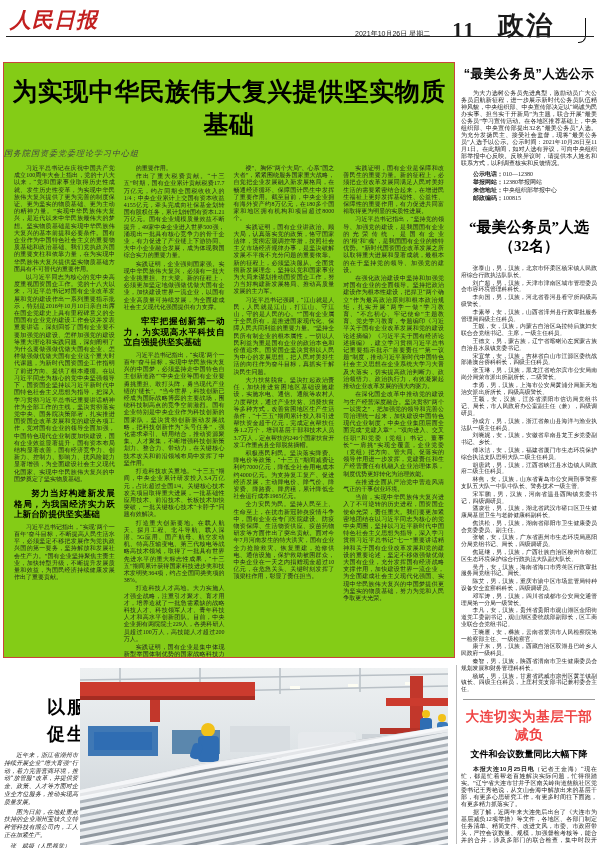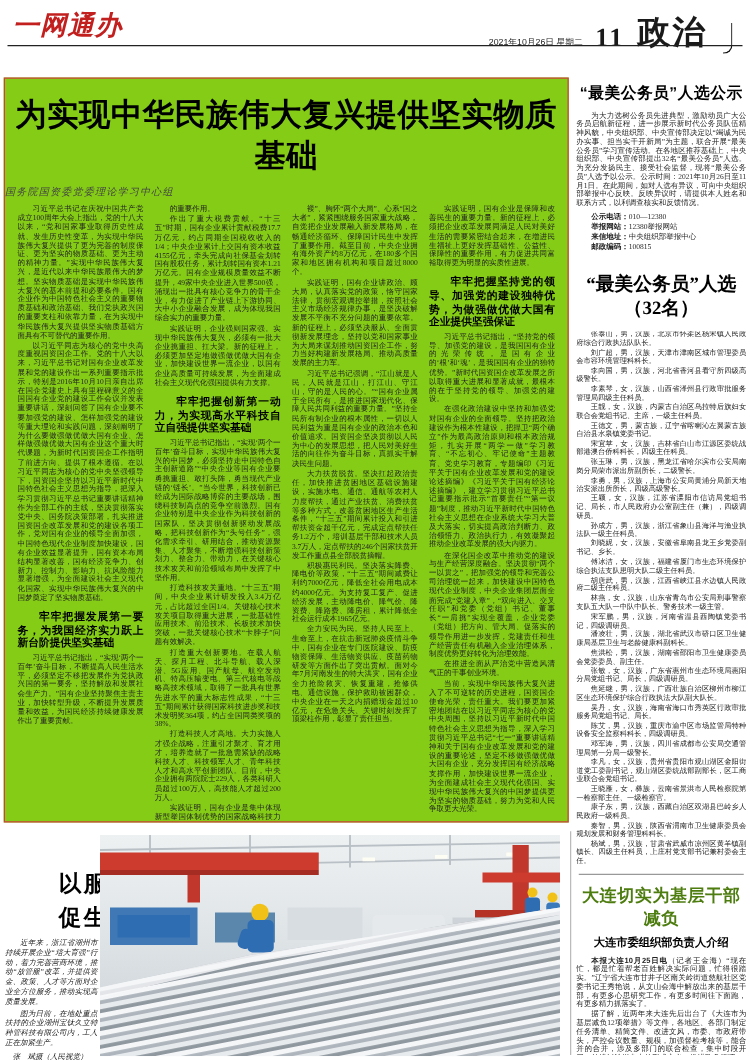--- a/index.html
+++ b/index.html
@@ -3,21 +3,21 @@
 <meta charset="utf-8">
 <style>
   html,body{margin:0;padding:0;}
   body{
     width:600px;height:848px;position:relative;background:#ffffff;
     font-family:"Liberation Serif", serif;color:#1a1a1a;overflow:hidden;
   }
   
   .masthead{position:absolute;left:10px;top:6px;font-family:"DejaVu Serif",serif;
     font-style:italic;font-weight:900;font-size:21px;color:#c21f1f;letter-spacing:1px;}
-  .header-right{position:absolute;right:14px;top:8px;display:flex;align-items:flex-end;gap:10px;}
+  .header-right{position:absolute;right:14px;top:8px;display:flex;align-items:flex-end;gap:22px;}
   .header-date{font-size:7px;color:#222;padding-bottom:4px;font-family:"Liberation Sans",sans-serif;}
   .page-no{font-size:21px;font-weight:600;font-family:"Liberation Serif",serif;letter-spacing:2px;}
   .section-name{font-size:26px;font-weight:600;font-family:"Liberation Serif",serif;letter-spacing:2px;}
   .header-bracket{width:7px;height:24px;border-right:1.5px solid #111;
     border-bottom:1.5px solid #111;border-bottom-right-radius:7px;margin-left:2px;}
   .header-rule{position:absolute;left:6px;right:6px;top:36px;border-top:1.2px solid #222;}
   
   .main-box{position:absolute;left:3px;top:62px;width:450px;height:594px;
     border:1.6px solid #c9453a;background:#84cc16;overflow:hidden;}
   .main-headline{margin:12px 8px 0;text-align:center;font-family:"Liberation Sans",sans-serif;
@@ -47,50 +47,50 @@
   .info-lines{margin-top:3px;}
   .info-line{font-size:6px;line-height:8px;padding-left:12px;color:#222;}
   .info-label{font-family:"Liberation Sans",sans-serif;font-weight:bold;}
   .list-headline{text-align:center;font-family:Liberation Serif, serif;font-weight:900;
     font-size:15px;margin-top:16px;color:#000;}
   .entries{margin-top:9px;height:428px;overflow:hidden;}
   .entries .entry{margin:0 0 1px;font-size:5.8px;line-height:6.8px;text-align:justify;
     text-indent:2em;color:#222;}
   .list-divider{border-top:0.8px solid #999;margin:6px 2px 0;}
   .dl-headline{text-align:center;font-family:"Liberation Serif",serif;font-weight:900;
-    font-size:13.6px;letter-spacing:0.5px;margin-top:8px;color:#4d7c0f;}
+    font-size:13.6px;letter-spacing:0.5px;margin-top:8px;color:#ef4444;}
   .dl-subtitle{text-align:center;font-family:"Liberation Sans",sans-serif;font-weight:bold;
     font-size:9px;margin-top:4px;color:#000;}
   .dl-body{margin-top:5px;font-size:6px;line-height:7px;text-align:justify;color:#222;}
   .dl-body p{margin:0 0 1px;text-indent:2em;}
   .dl-lead-prefix{font-family:"Liberation Sans",sans-serif;font-weight:bold;}
 </style>
 <title>人民日报</title></head>
 <body>
 
-<div class="masthead">一网通办</div>
+<div class="masthead">人民日报</div>
 <div class="header-right">
   <span class="header-date">2021年10月26日 星期二</span>
   <span class="page-no">11</span>
   <span class="section-name">政治</span>
   <span class="header-bracket"></span>
 </div>
 <div class="header-rule"></div>
 
 <div class="main-box">
   <div class="main-headline">为实现中华民族伟大复兴提供坚实物质基础</div>
   <div class="main-byline">国务院国资委党委理论学习中心组</div>
   <div class="cols">
 
   <div class="newscol">
         <div>
 
         <p class="para">习近平总书记在庆祝中国共产党成立100周年大会上指出，党的十八大以来，“党和国家事业取得历史性成就、发生历史性变革，为实现中华民族伟大复兴提供了更为完善的制度保证、更为坚实的物质基础、更为主动的精神力量。”实现中华民族伟大复兴，是近代以来中华民族最伟大的梦想。坚实物质基础是实现中华民族伟大复兴的基本前提和必要条件。国有企业作为中国特色社会主义的重要物质基础和政治基础、我们党执政兴国的重要支柱和依靠力量，在为实现中华民族伟大复兴提供坚实物质基础方面具有不可替代的重要作用。</p>
           <p class="para">以习近平同志为核心的党中央高度重视国资国企工作。党的十八大以来，习近平总书记对国有企业改革发展和党的建设作出一系列重要指示批示，特别是2016年10月10日亲自出席在国企党建史上具有里程碑意义的全国国有企业党的建设工作会议并发表重要讲话，深刻回答了国有企业要不要加强党的建设、怎样加强党的建设等重大理论和实践问题，深刻阐明了为什么要做强做优做大国有企业、怎样做强做优做大国有企业这个重大时代课题，为新时代国资国企工作指明了前进方向、提供了根本遵循。在以习近平同志为核心的党中央坚强领导下，国资国企坚持以习近平新时代中国特色社会主义思想为指导，把深入学习贯彻习近平总书记重要讲话精神作为全部工作的主线，坚决贯彻落实党中央、国务院决策部署，扎实推进国资国企改革发展和党的建设各项工作，党对国有企业的领导全面加强，中国特色现代企业制度加快建设，国有企业效益显著提升，国有资本布局结构显著改善，国有经济竞争力、创新力、控制力、影响力、抗风险能力显著增强，为全面建设社会主义现代化国家、实现中华民族伟大复兴的中国梦奠定了坚实物质基础。</p>
-          <p class="subhead">牢牢把握发展第一要务，为我国经济实力跃上新台阶提供坚实基础</p>
+          <p class="subhead">努力当好构建新发展格局，为我国经济实力跃上新台阶提供坚实基础</p>
           <p class="para">习近平总书记指出，“实现‘两个一百年’奋斗目标，不断提高人民生活水平，必须坚定不移把发展作为党执政兴国的第一要务，坚持解放和发展社会生产力。”国有企业坚持聚焦主责主业，加快转型升级，不断提升发展质量和效益，为国民经济持续健康发展作出了重要贡献。</p>
         </div>
       </div>
       <div class="newscol">
         <div>
 
         <p class="para">的重要作用。</p>
           <p class="para">作出了重大税费贡献。“十三五”时期，国有企业累计贡献税费17.7万亿元，约占同期全国税收收入的1/4；中央企业累计上交国有资本收益4155亿元，牵头完成向社保基金划转国有股权任务，累计划转国有资本1.21万亿元。国有企业规模质量效益不断提升，49家中央企业进入世界500强，涌现出一批具有核心竞争力的骨干企业，有力促进了产业链上下游协同、大中小企业融合发展，成为体现我国综合实力的重要力量。</p>
           <p class="para">实践证明，企业强则国家强。实现中华民族伟大复兴，必须有一批大企业挑重担、扛大梁。新的征程上，必须更加坚定地做强做优做大国有企业，加快建设世界一流企业，以国有企业高质量可持续发展，为全面建成社会主义现代化强国提供有力支撑。</p>
           <p class="subhead">牢牢把握创新第一动力，为实现高水平科技自立自强提供坚实基础</p>
@@ -109,21 +109,20 @@
           <p class="para">习近平总书记强调，“江山就是人民，人民就是江山，打江山、守江山，守的是人民的心。”“国有企业属于全民所有，是推进国家现代化、保障人民共同利益的重要力量。”坚持全民所有制企业的根本属性，一切以人民利益为重是国有企业的政治本色和价值追求。国资国企坚决贯彻以人民为中心的发展思想，把人民对美好生活的向往作为奋斗目标，真抓实干解决民生问题。</p>
           <p class="para">大力扶贫脱贫。坚决扛起政治责任，加快推进贫困地区基础设施建设，实施水电、通信、通航等农村人力度帮扶，通过产业扶贫、消费扶贫等多种方式，改善贫困地区生产生活条件，“十三五”期间累计投入和引进帮扶资金超千亿元，完成定点帮扶任务1.2万个，培训基层干部和技术人员3.7万人，定点帮扶的246个国家扶贫开发工作重点县全部脱贫摘帽。</p>
           <p class="para">积极惠民利民。坚决落实降费、降电价等政策，“十三五”期间减费让利约7000亿元，降低全社会用电成本约4000亿元。为支持复工复产、促进经济发展，主动降电价、降气价、降资费、降路费、降房租，累计降低全社会运行成本1965亿元。</p>
           <p class="para">全力安民为民。坚持人民至上、生命至上，在抗击新冠肺炎疫情斗争中，国有企业在专门医院建设、防疫物资保障、生活物资供应、疫苗药物研发等方面作出了突出贡献。面对今年7月河南发生的特大洪灾，国有企业全力抢险救灾、恢复重建，抢修供电、通信设施，保护救助被困群众，中央企业在一天之内捐赠现金超过10亿元，在危急关头、关键时刻发挥了顶梁柱作用，彰显了责任担当。</p>
         </div>
       </div>
       <div class="newscol">
         <div>
 
         <p class="para">实践证明，国有企业是保障和改善民生的重要力量。新的征程上，必须把企业改革发展同满足人民对美好生活的需要紧密结合起来，在增进民生福祉上更好发挥基础性、公益性、保障性的重要作用，有力促进共同富裕取得更为明显的实质性进展。</p>
-          <p class="subhead">牢牢把握坚持党的领导、加强党的建设独特优势，为做强做优做大国有企业提供坚强保证</p>
           <p class="para">习近平总书记指出，“坚持党的领导、加强党的建设，是我国国有企业的光荣传统，是国有企业的‘根’和‘魂’，是我国国有企业的独特优势。”新时代国资国企改革发展之所以取得重大进展和显著成就，最根本的在于坚持党的领导、加强党的建设。</p>
           <p class="para">在强化政治建设中坚持和加强党对国有企业的全面领导。坚持把政治建设作为根本性建设，把捍卫“两个确立”作为最高政治原则和根本政治规矩，扎实开展“两学一做”学习教育、“不忘初心、牢记使命”主题教育、党史学习教育，专题编印《习近平关于国有企业改革发展和党的建设论述摘编》《习近平关于国有经济论述摘编》，建立学习贯彻习近平总书记重要指示批示“首要责任”“第一议题”制度，推动习近平新时代中国特色社会主义思想在企业系统大学习大普及大落实，切实提高政治判断力、政治领悟力、政治执行力，有效凝聚起推动企业改革发展的强大内驱力。</p>
           <p class="para">在深化国企改革中推动党的建设与生产经营深度融合。坚决贯彻“两个一以贯之”，把加强党的领导和完善公司治理统一起来，加快建设中国特色现代企业制度，中央企业集团层面全面完成“党建入章”，“双向进入、交叉任职”和党委（党组）书记、董事长“一肩挑”实现全覆盖，企业党委（党组）把方向、管大局、促落实的领导作用进一步发挥，党建责任和生产经营责任有机融入企业治理体系，制度优势更好转化为治理效能。</p>
           <p class="para">在推进全面从严治党中营造风清气正的干事创业环境。</p>
           <p class="para">当前，实现中华民族伟大复兴进入了不可逆转的历史进程，国资国企使命光荣，责任重大。我们要更加紧密地团结在以习近平同志为核心的党中央周围，坚持以习近平新时代中国特色社会主义思想为指导，深入学习贯彻习近平总书记“七一”重要讲话精神和关于国有企业改革发展和党的建设的重要论述，坚定不移做强做优做大国有企业，充分发挥国有经济战略支撑作用，加快建设世界一流企业，为全面建成社会主义现代化强国、实现中华民族伟大复兴的中国梦提供更为坚实的物质基础，努力为党和人民争取更大光荣。</p>
         </div>
       </div>
     </div>
 </div>
 
@@ -252,21 +251,21 @@
       <p class="entry">李凡，女，汉族，贵州省贵阳市观山湖区金阳街道党工委副书记，观山湖区委统战部副部长，区工商业联合会党组书记。</p>
       <p class="entry">王晓雁，女，彝族，云南省景洪市人民检察院第一检察部主任、一级检察官。</p>
       <p class="entry">康子东，男，汉族，西藏自治区双湖县巴岭乡人民政府一级科员。</p>
       <p class="entry">秦智，男，汉族，陕西省渭南市卫生健康委员会规划发展和财务管理科科长。</p>
       <p class="entry">杨斌，男，汉族，甘肃省武威市凉州区黄羊镇副镇长、四级主任科员，上庄村党支部书记兼村委会主任。</p>
     </div>
 
   <div class="list-divider"></div>
 
   <div class="dl-headline">大连切实为基层干部减负</div>
-  <div class="dl-subtitle">大连市委组织部负责人介绍</div>
+  <div class="dl-subtitle">文件和会议数量同比大幅下降</div>
   <div class="dl-body">
     <p><b class="dl-lead-prefix">本报大连10月25日电</b><span>（记者王金海）</span><span>“现在忙，都是忙着帮老百姓解决实际问题，忙得很踏实。”辽宁省大连市甘井子区南关岭街道慈航社区党委书记王秀艳说，从文山会海中解放出来的基层干部，有更多心思研究工作，有更多时间往下面跑，有更多精力抓落实了。</span></p>
     <div>
 
     <p>据了解，近两年来大连先后出台了《大连市为基层减负12项举措》等文件，各地区、各部门制定任务清单、精简文件、改进文风，市委、市政府带头，严控会议数量、规模，加强督检考核等，能合并的合并，涉及多部门的联合检查，集中时段开展，持续纠治指尖上的形式主义，推进政务管理“一网协同”、政务服务“一网通办”。</p>
         <p>大连市委组织部负责人介绍，今年以来，大连市级层面下发文件数量同比下降17.9%，会议数量同比下降21.6%。</p>
       </div>
   </div>
 
 </div>

